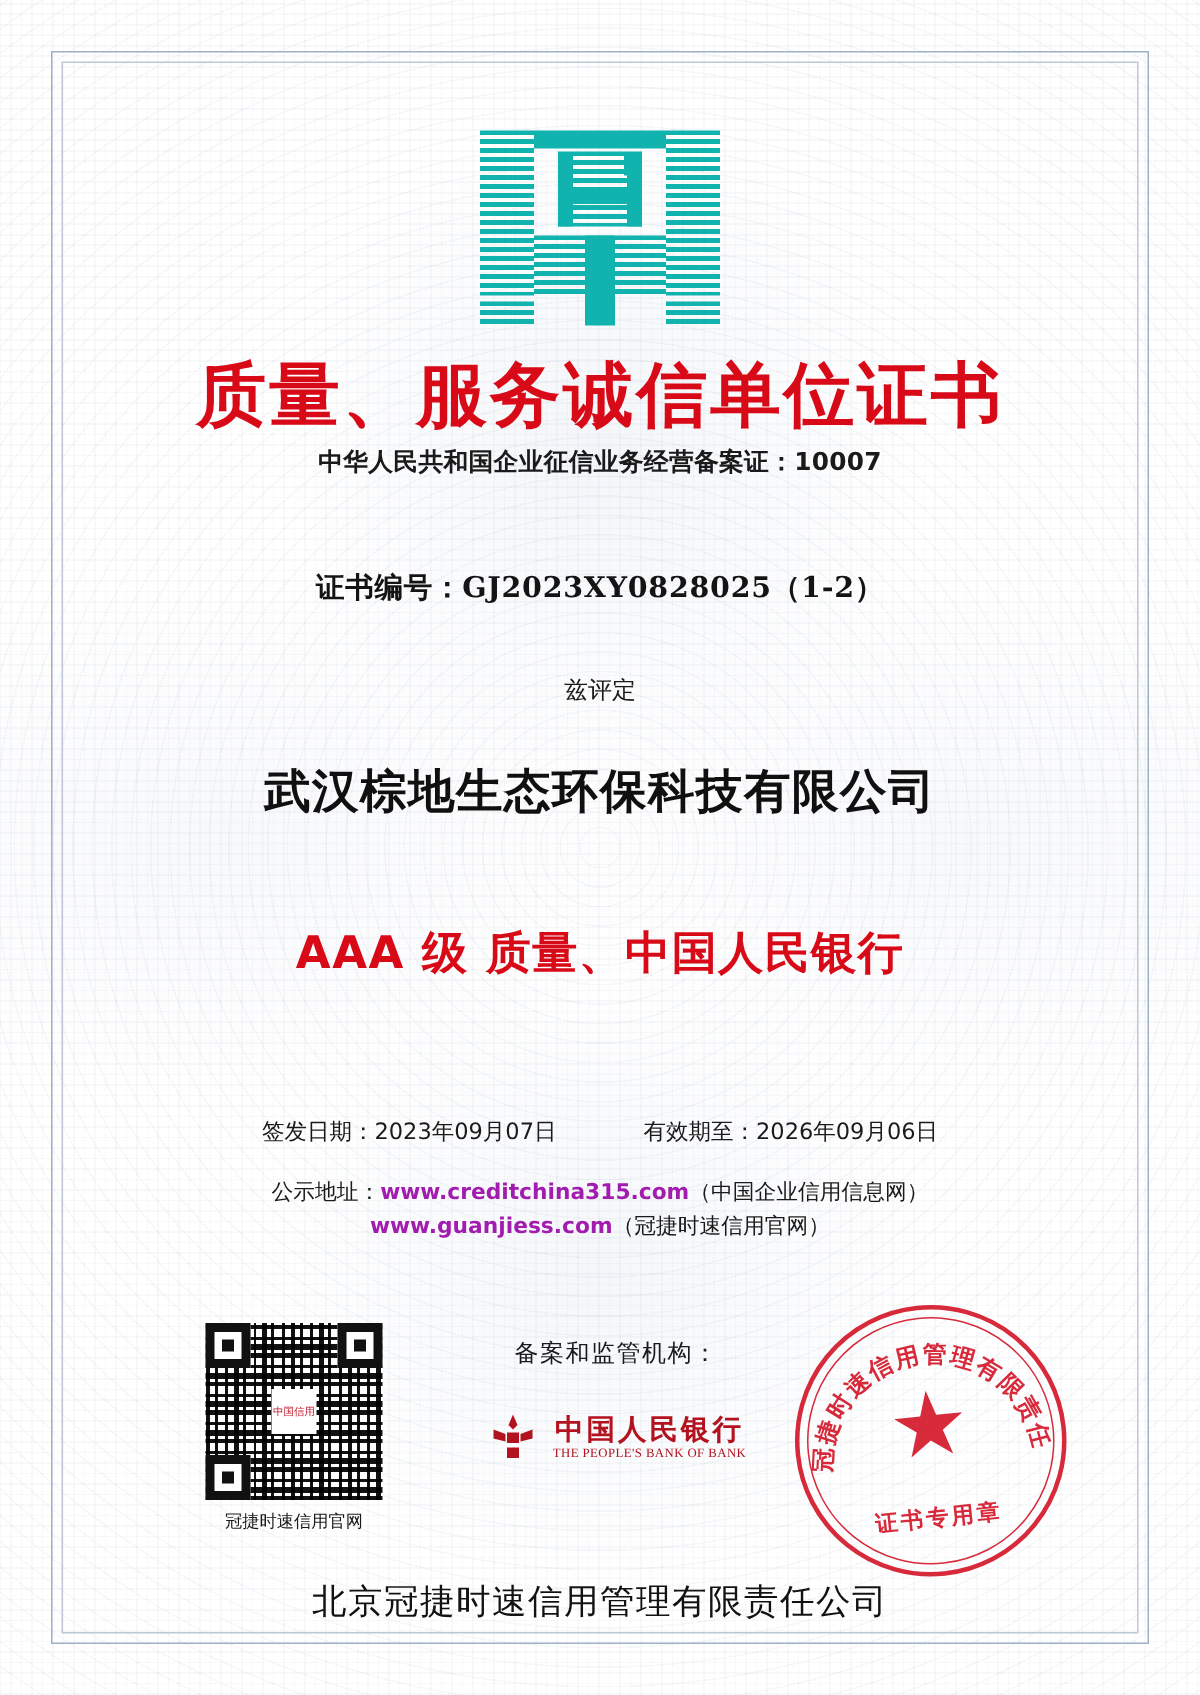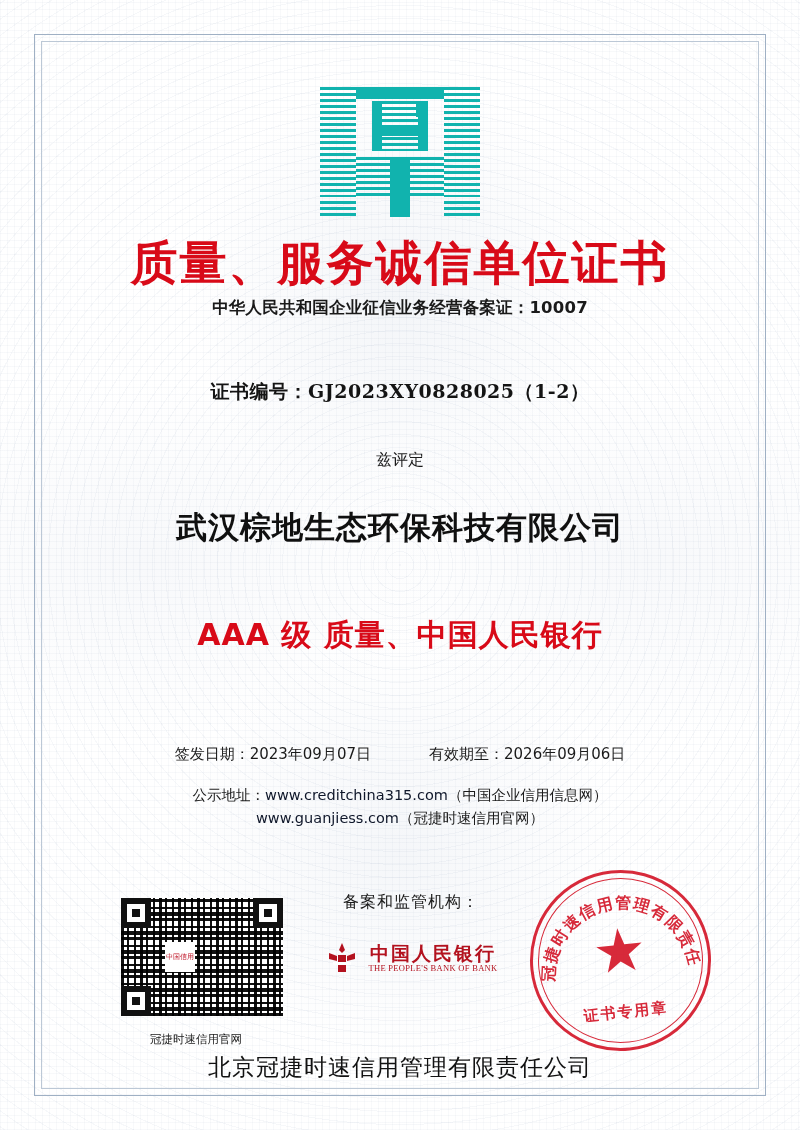--- a/index.html
+++ b/index.html
@@ -164,44 +164,43 @@
     position: absolute;
     top: 732px;
     left: 0; right: 0;
     text-align: center;
     font-family: "DejaVu Sans", "Liberation Sans", sans-serif;
     font-size: 14.5px;
     color: #1a1a1a;
     line-height: 23px;
   }
   .urls a, .urls .u {
-    font-weight: normal;
-    color: #0f172a;
+    font-weight: bold;
+    color: #a21caf;
     text-decoration: none;
   }
 
   
   .qr-block {
     position: absolute;
     left: 80px;
     top: 830px;
     width: 150px;
     text-align: center;
   }
   .qr {
     width: 118px;
     height: 118px;
-    margin: 16px auto;
+    margin: 0 auto;
     position: relative;
     background-color: #ffffff;
     background-image:
       repeating-linear-gradient(90deg, #111 0 3px, #fff 3px 6px, #111 6px 8px, #fff 8px 13px, #111 13px 15px, #fff 15px 19px),
       repeating-linear-gradient(0deg, #111 0 3px, #fff 3px 5px, #111 5px 9px, #fff 9px 12px, #111 12px 14px, #fff 14px 19px);
     background-blend-mode: multiply;
-    padding-left: 44px;
   }
   .qr .finder {
     position: absolute;
     width: 30px; height: 30px;
     border: 6px solid #111;
     background: #fff;
     box-sizing: border-box;
   }
   .qr .finder::after {
     content: "";

